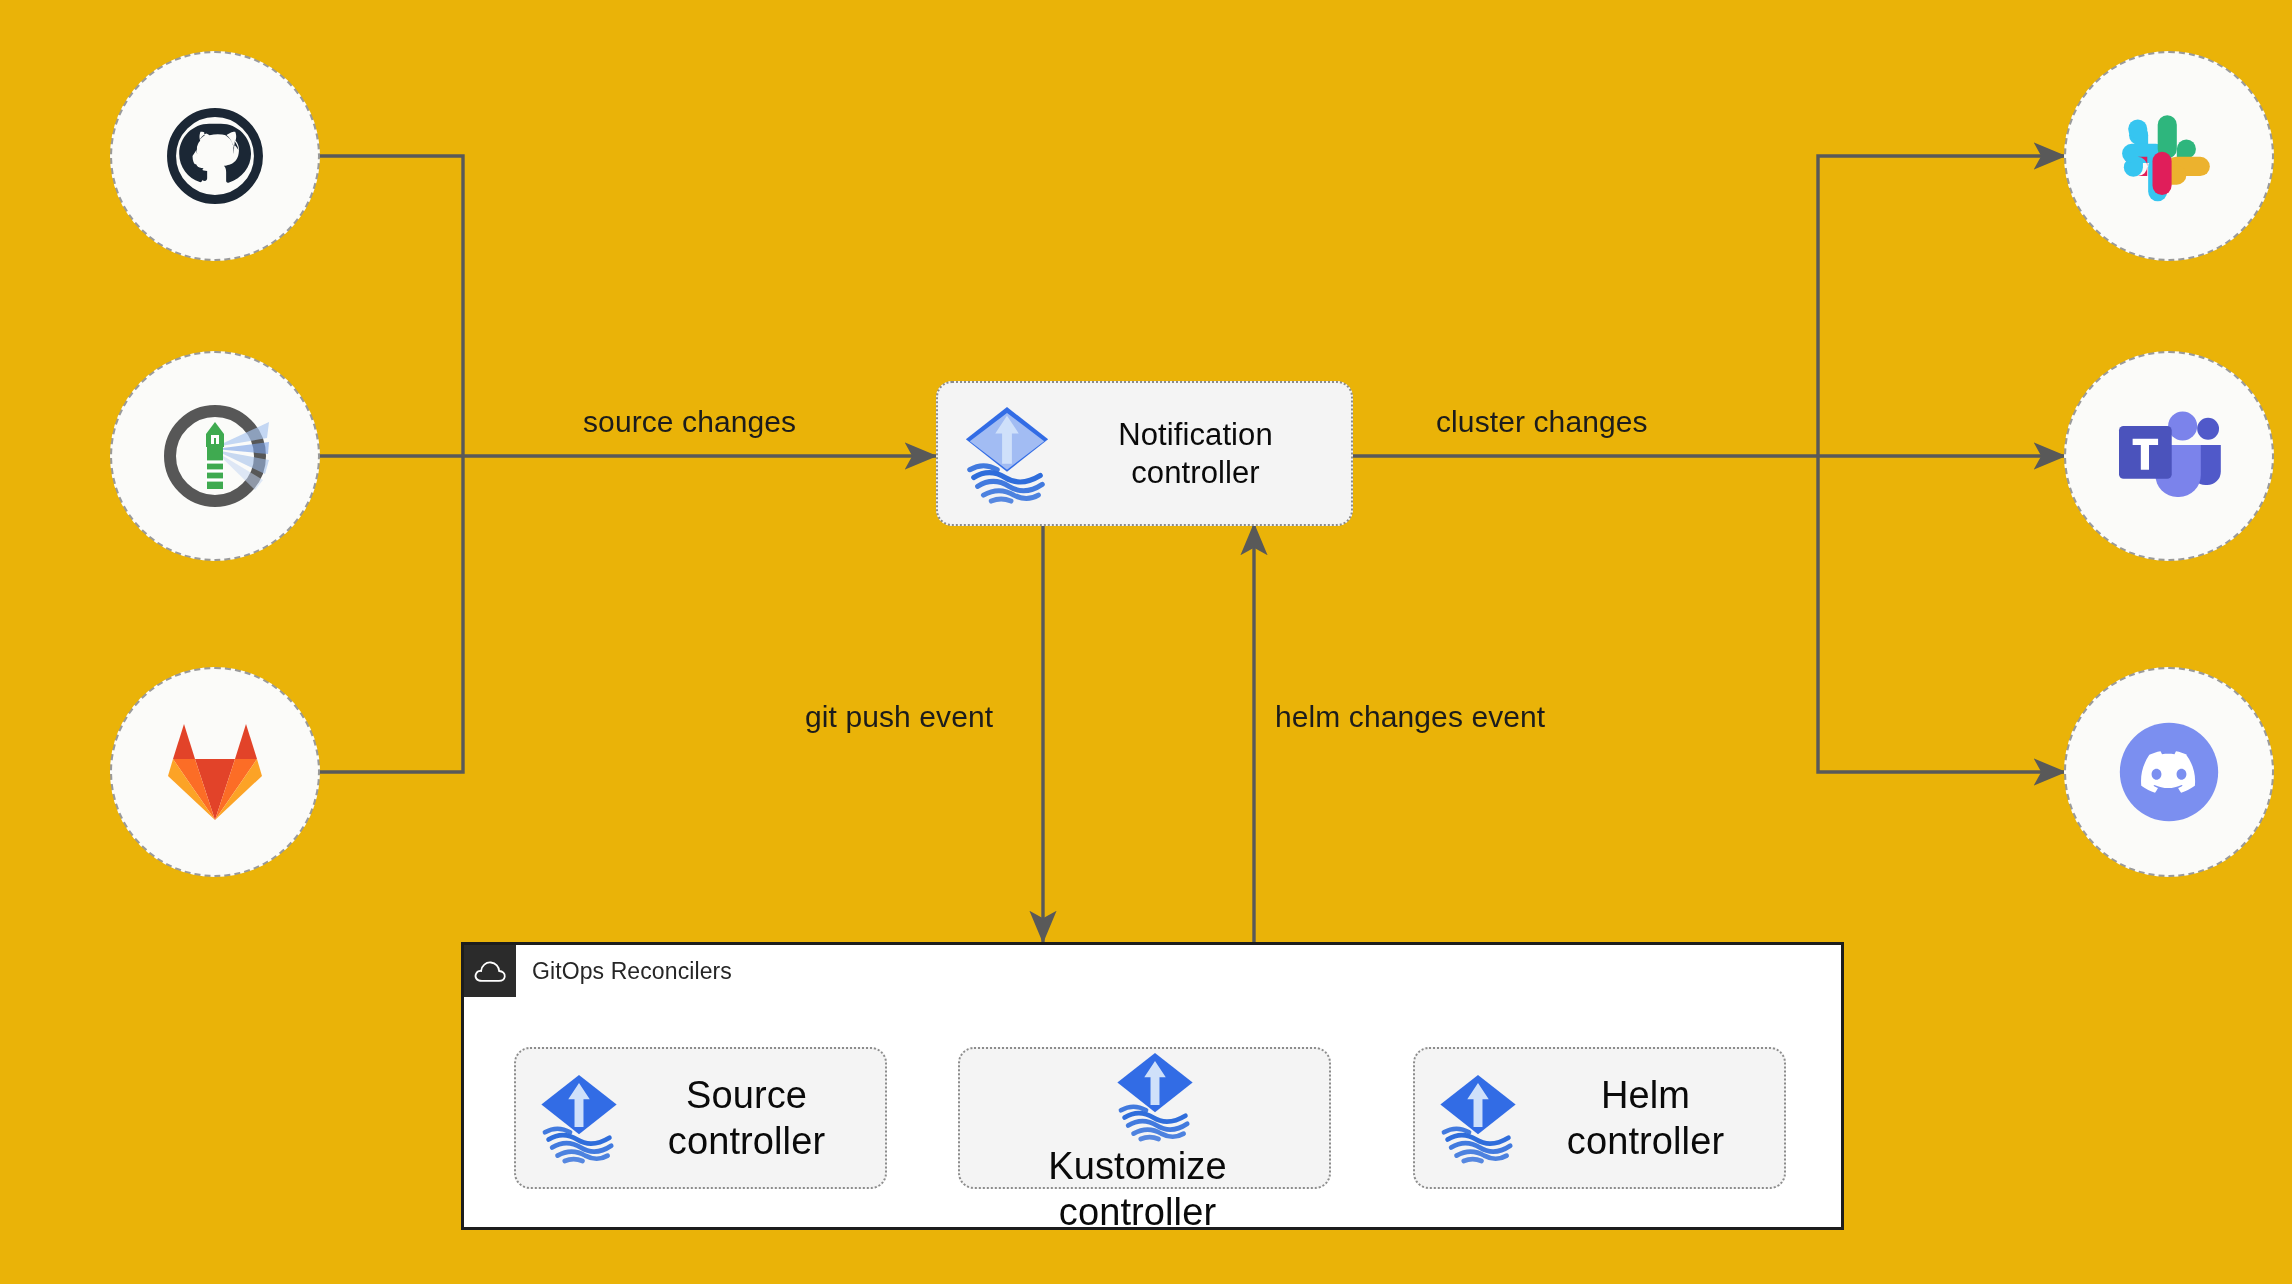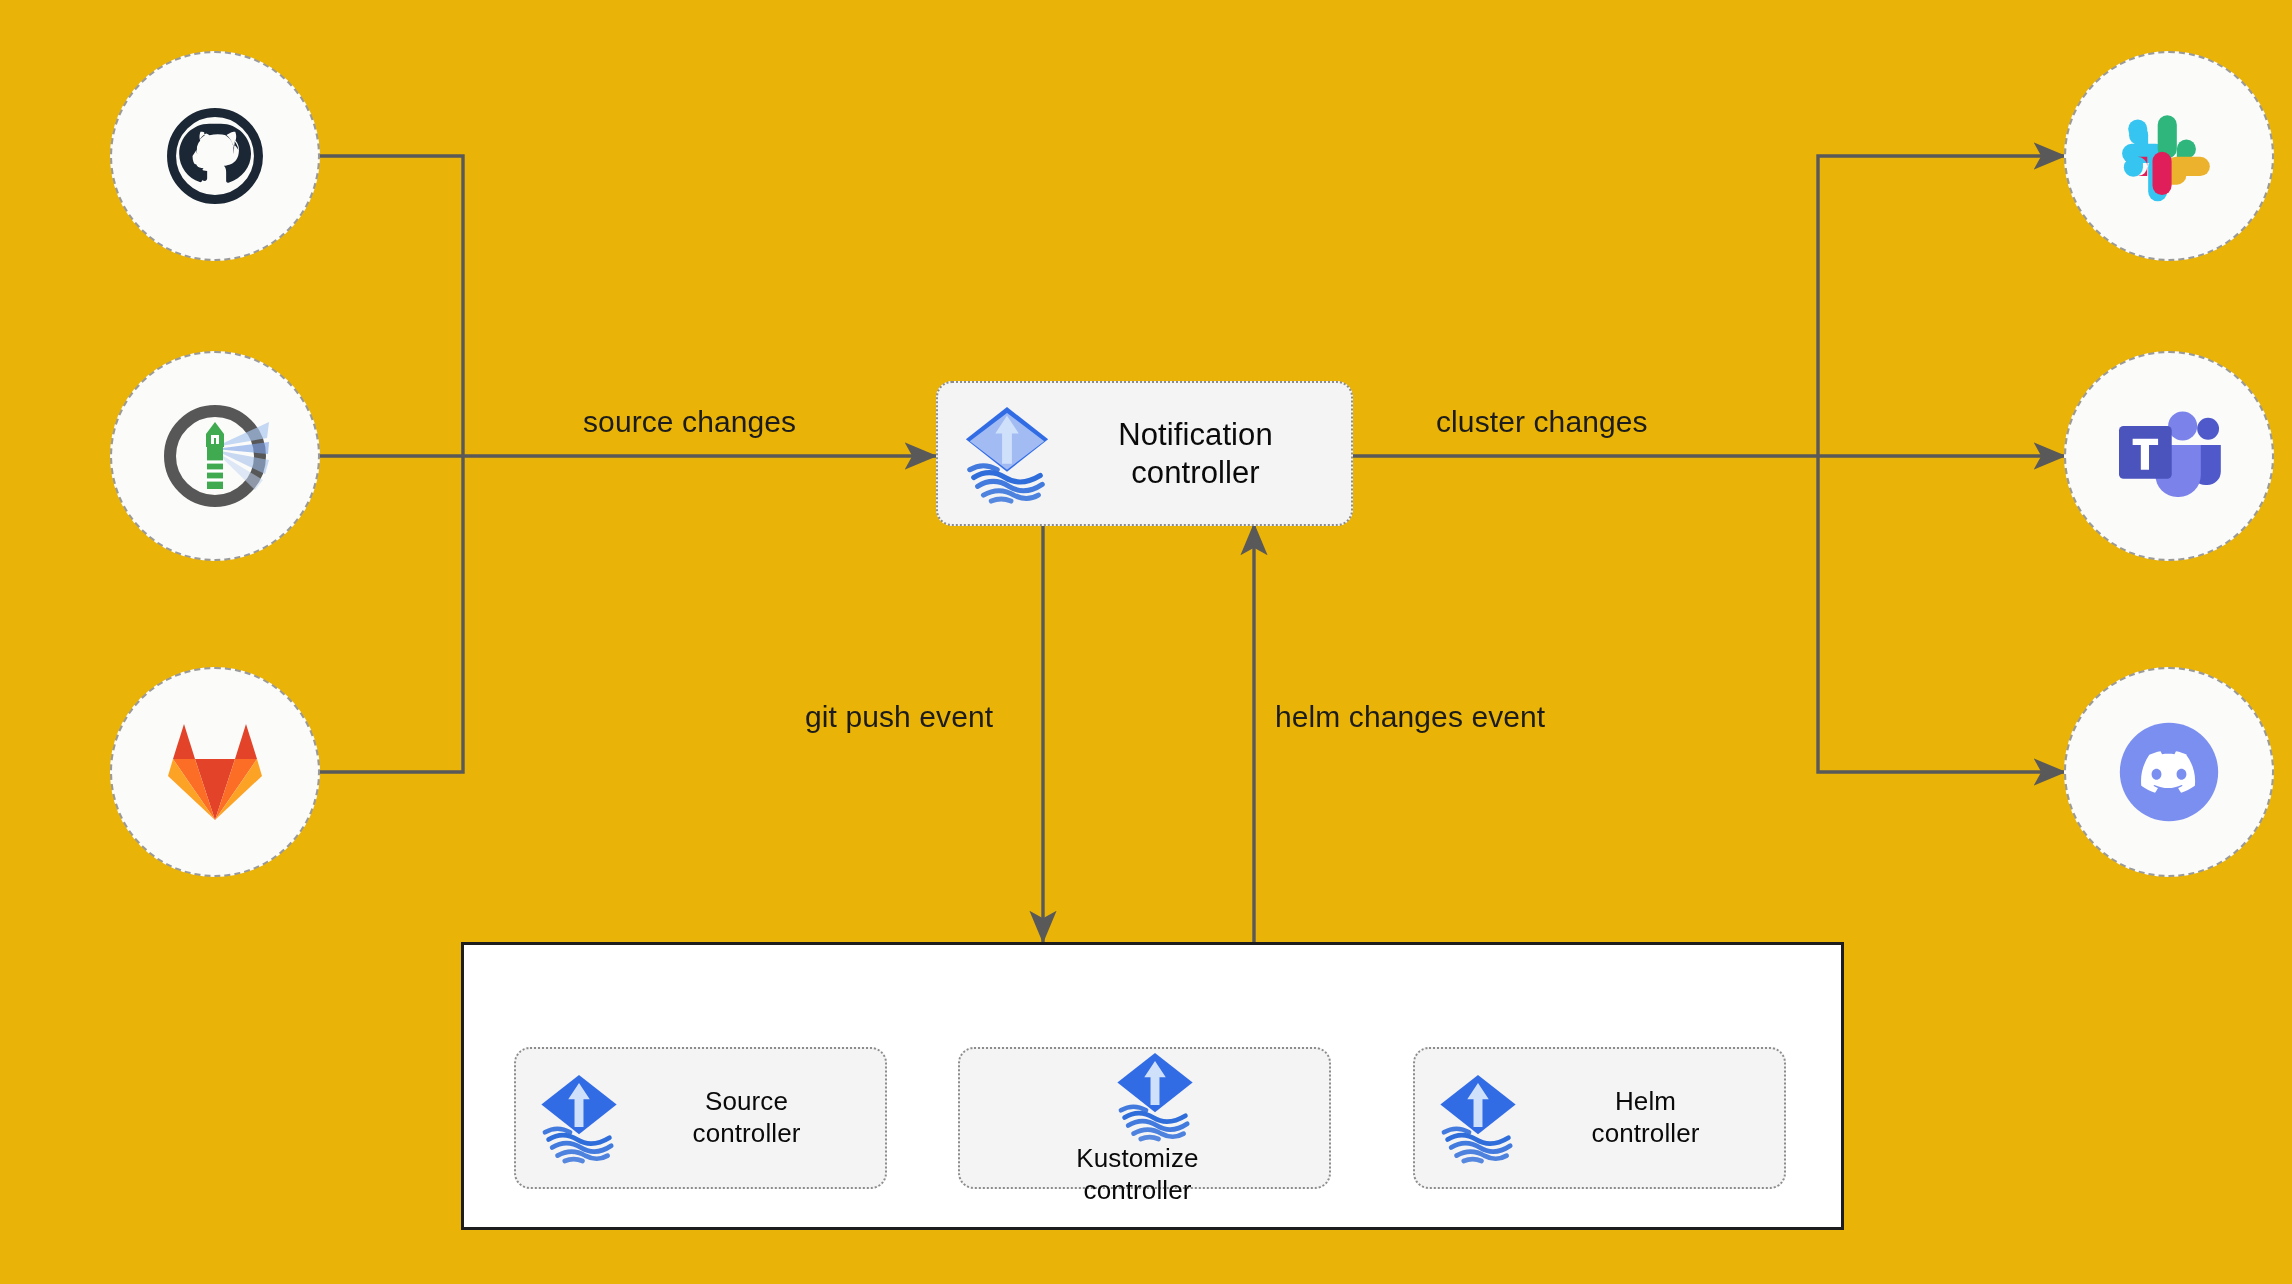--- a/index.html
+++ b/index.html
@@ -53,21 +53,21 @@
   .proc-label {
     flex: 1 1 auto;
     text-align: center;
     color: #0a0a0a;
     font-size: 31px;
     line-height: 1.22;
     letter-spacing: 0.1px;
     white-space: pre-line;
     padding-right: 14px;
   }
-  .proc-box.small .proc-label { font-size: 26px; }
+  .proc-box.small .proc-label { font-size: 38px; }
 
   
   #container-box {
     position: absolute;
     left: 461px; top: 942px;
     width: 1383px; height: 288px;
     background: #ffffff;
     border: 3px solid #1d1d1d;
   }
   #container-header {
@@ -246,20 +246,28 @@
   </div>
 
   <div class="circle-node" style="left:2064px; top:667px; width:210px; height:210px;">
     <svg width="118" height="118" viewBox="0 0 120 120">
       <circle cx="60" cy="60" r="50" fill="#7b8ff0"></circle>
       <path fill="#ffffff" d="M78.5 42.5c-3.6-1.7-7.4-2.9-11.4-3.6-.5.9-1.1 2.1-1.5 3-4.3-.6-8.5-.6-12.7 0-.4-.9-1-2.1-1.5-3-4 .7-7.8 1.9-11.4 3.6-7.2 10.8-9.2 21.3-8.2 31.6 4.8 3.5 9.4 5.7 14 7.1 1.1-1.5 2.1-3.2 3-4.9-1.6-.6-3.2-1.4-4.7-2.3.4-.3.8-.6 1.1-.9 9 4.2 18.8 4.2 27.7 0 .4.3.7.6 1.1.9-1.5.9-3.1 1.6-4.7 2.3.9 1.7 1.9 3.3 3 4.9 4.6-1.4 9.2-3.6 14-7.1 1.2-12-2-22.4-8.8-31.6zM47.3 67.8c-2.7 0-5-2.5-5-5.6s2.2-5.6 5-5.6 5.1 2.5 5 5.6c0 3.1-2.2 5.6-5 5.6zm25.4 0c-2.7 0-5-2.5-5-5.6s2.2-5.6 5-5.6 5.1 2.5 5 5.6c0 3.1-2.2 5.6-5 5.6z"></path>
     </svg>
   </div>
 
   <div id="container-box">
+    <div id="container-header">
+      <div id="container-badge">
+        <svg width="34" height="24" viewBox="0 0 38 26">
+          <path d="M10 24 C4 24 1.5 20 3.5 16 C4.6 13.8 7 12.8 9 13 C9.5 7 14.5 3 20 3.5 C25.5 4 29 8.5 29.2 13 C33 13.2 36 15.8 35.5 19.2 C35 22.5 32 24 29 24 Z" fill="none" stroke="#ffffff" stroke-width="2"></path>
+        </svg>
+      </div>
+      <div id="container-title">GitOps Reconcilers</div>
+    </div>
 
     <div class="proc-box small" style="left:50px; top:102px; width:373px; height:142px;">
       <span class="proc-icon" style="padding-left:20px;">
         <svg width="86" height="94" viewBox="0 0 96 104">
           <path fill="#326ce5" d="M48 4 L90 37 L48 70 L6 37 Z"></path>
           <path fill="#cfe0fa" d="M48 13 L60 31 H53 V62 H43 V31 H36 Z"></path>
           <g stroke="#2f6ddb" stroke-width="5.2" fill="none" stroke-linecap="round">
             <path d="M14 76 Q30 66 46 76 Q62 86 82 74"></path>
             <path d="M18 85 Q34 75 50 85 Q66 95 84 83" opacity="0.9"></path>
             <path d="M24 94 Q40 85 55 94 Q68 101 80 94" opacity="0.85"></path>

